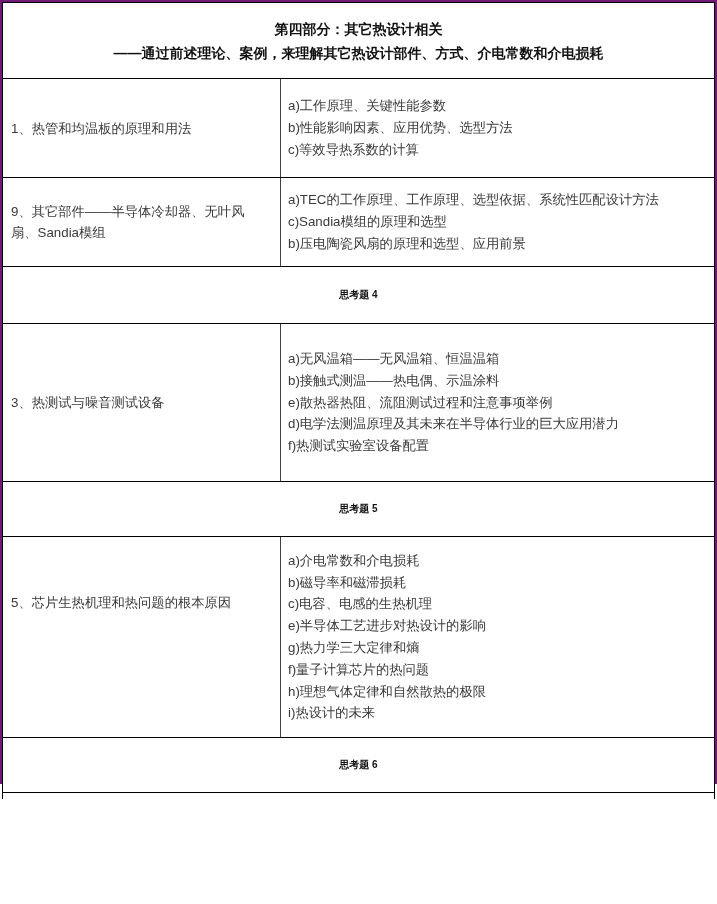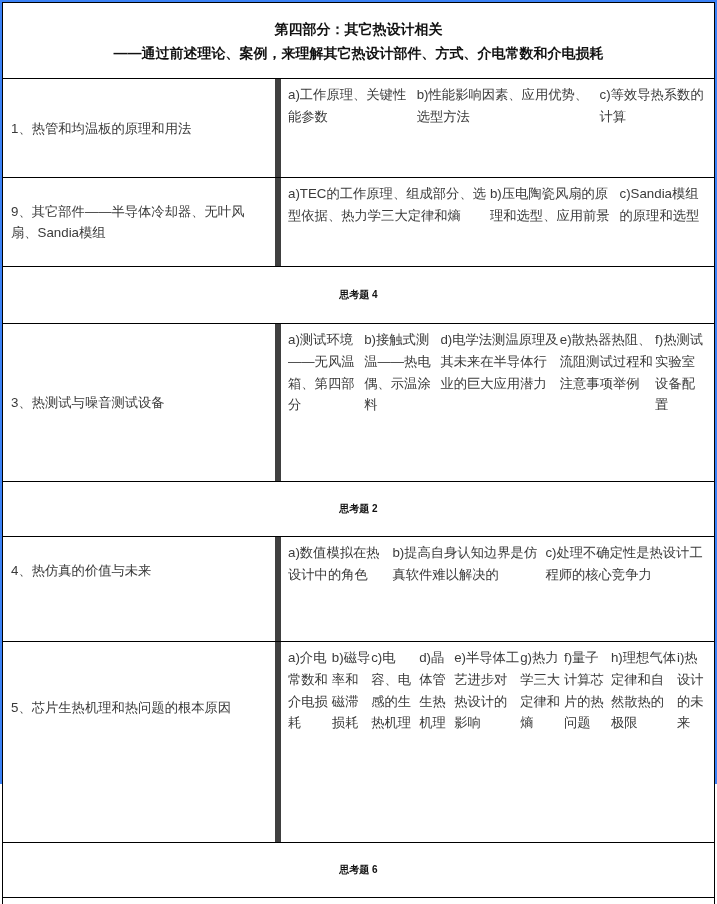--- a/index.html
+++ b/index.html
@@ -10,21 +10,21 @@
   body {
     width: 717px;
     height: 904px;
     overflow: hidden;
     font-family: "Liberation Sans", sans-serif;
   }
   .page {
     position: relative;
     width: 717px;
     height: 784px;
-    background: #3b82f6;
+    background: #701a75;
   }
   .tbl {
     position: absolute;
     left: 2px;
     top: 2px;
     width: 713px;
     box-sizing: border-box;
     border: 1px solid #000000;
     border-bottom: none;
     background: #ffffff;
@@ -60,41 +60,41 @@
   .b6 { height: 55px; }
   
   .r1 { height: 99px; }
   .r2 { height: 89px; }
   .r3 { height: 158px; }
   .r4 { height: 105px; }
   .r5 { height: 201px; }
   .cl {
     width: 278px;
     box-sizing: border-box;
-    border-right: 6px solid #404040;
+    border-right: 1px solid #404040;
     display: flex;
     align-items: center;
     padding: 6px 12px 6px 8px;
     color: #3a3a3a;
     font-size: 13.3px;
     line-height: 21px;
   }
   .r4 .cl {
     align-items: flex-start;
     padding-top: 23px;
   }
   .r5 .cl {
     align-items: flex-start;
     padding-top: 55px;
   }
   .cr {
     flex: 1;
     box-sizing: border-box;
     display: flex;
-    flex-direction: row;
+    flex-direction: column;
     justify-content: center;
     padding: 5px 8px 5px 7px;
     color: #3a3a3a;
     font-size: 13.3px;
     line-height: 21.8px;
   }
   .ln { white-space: normal; }
   
   .row.partial {
     height: 6px;
@@ -117,57 +117,48 @@
       <div class="cr">
         <div class="ln">a)工作原理、关键性能参数</div>
         <div class="ln">b)性能影响因素、应用优势、选型方法</div>
         <div class="ln">c)等效导热系数的计算</div>
       </div>
     </div>
 
     <div class="row r2">
       <div class="cl">9、其它部件——半导体冷却器、无叶风扇、Sandia模组</div>
       <div class="cr">
-        <div class="ln">a)TEC的工作原理、组成部分、选型依据、热力学三大定律和熵</div>
+        <div class="ln">a)TEC的工作原理、工作原理、选型依据、系统性匹配设计方法</div>
+        <div class="ln">c)Sandia模组的原理和选型</div>
         <div class="ln">b)压电陶瓷风扇的原理和选型、应用前景</div>
-        <div class="ln">c)Sandia模组的原理和选型</div>
       </div>
     </div>
 
     <div class="row banner b4">思考题 4</div>
 
     <div class="row r3">
       <div class="cl">3、热测试与噪音测试设备</div>
       <div class="cr">
-        <div class="ln">a)测试环境——无风温箱、第四部分</div>
+        <div class="ln">a)无风温箱——无风温箱、恒温温箱</div>
         <div class="ln">b)接触式测温——热电偶、示温涂料</div>
+        <div class="ln">e)散热器热阻、流阻测试过程和注意事项举例</div>
         <div class="ln">d)电学法测温原理及其未来在半导体行业的巨大应用潜力</div>
-        <div class="ln">e)散热器热阻、流阻测试过程和注意事项举例</div>
         <div class="ln">f)热测试实验室设备配置</div>
       </div>
     </div>
 
-    <div class="row banner b5">思考题 2</div>
+    <div class="row banner b5">思考题 5</div>
 
-    <div class="row r4">
-      <div class="cl">4、热仿真的价值与未来</div>
-      <div class="cr">
-        <div class="ln">a)数值模拟在热设计中的角色</div>
-        <div class="ln">b)提高自身认知边界是仿真软件难以解决的</div>
-        <div class="ln">c)处理不确定性是热设计工程师的核心竞争力</div>
-      </div>
-    </div>
 
     <div class="row r5">
       <div class="cl">5、芯片生热机理和热问题的根本原因</div>
       <div class="cr">
         <div class="ln">a)介电常数和介电损耗</div>
         <div class="ln">b)磁导率和磁滞损耗</div>
         <div class="ln">c)电容、电感的生热机理</div>
-        <div class="ln">d)晶体管生热机理</div>
         <div class="ln">e)半导体工艺进步对热设计的影响</div>
         <div class="ln">g)热力学三大定律和熵</div>
         <div class="ln">f)量子计算芯片的热问题</div>
         <div class="ln">h)理想气体定律和自然散热的极限</div>
         <div class="ln">i)热设计的未来</div>
       </div>
     </div>
 
     <div class="row banner b6">思考题 6</div>
 

